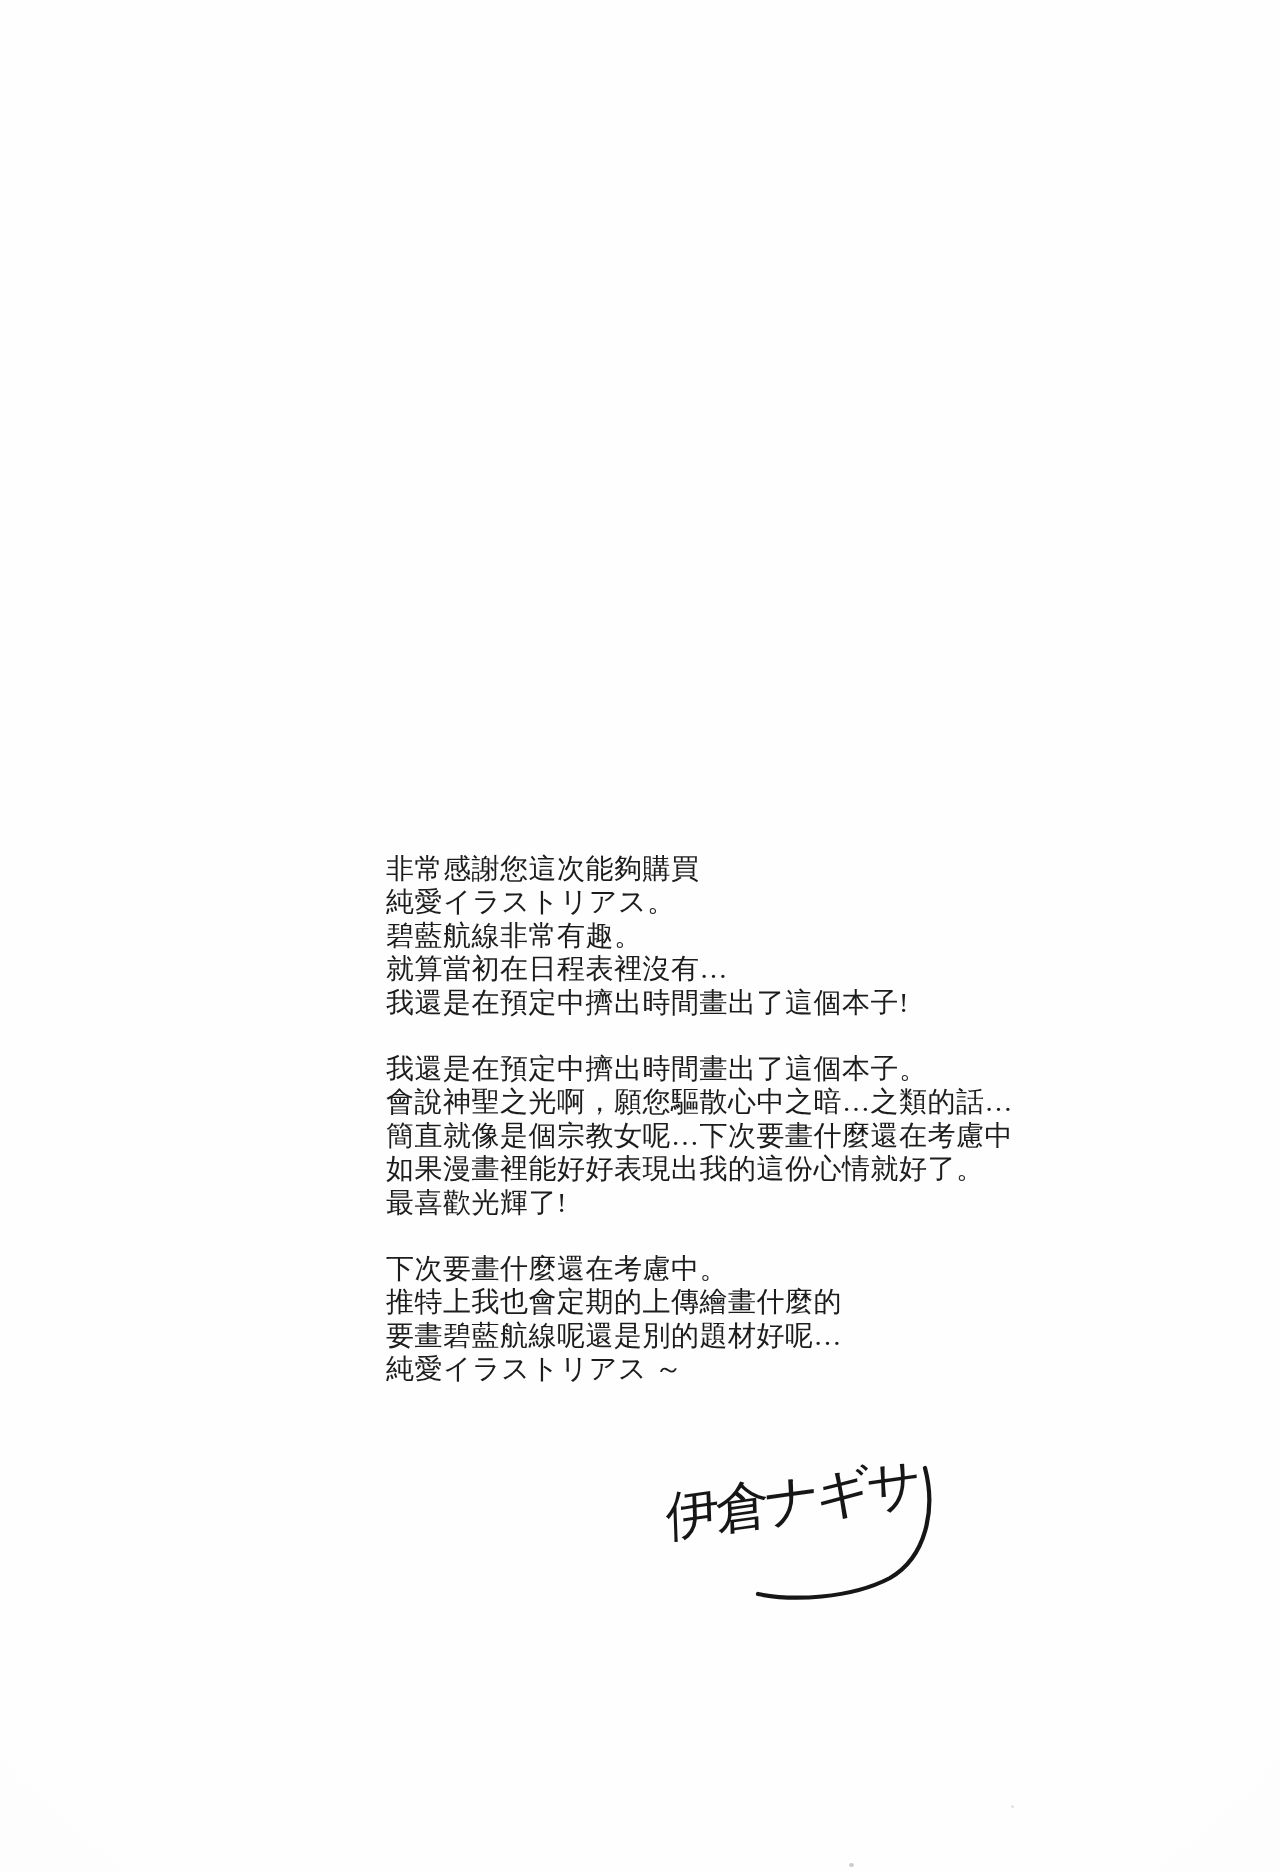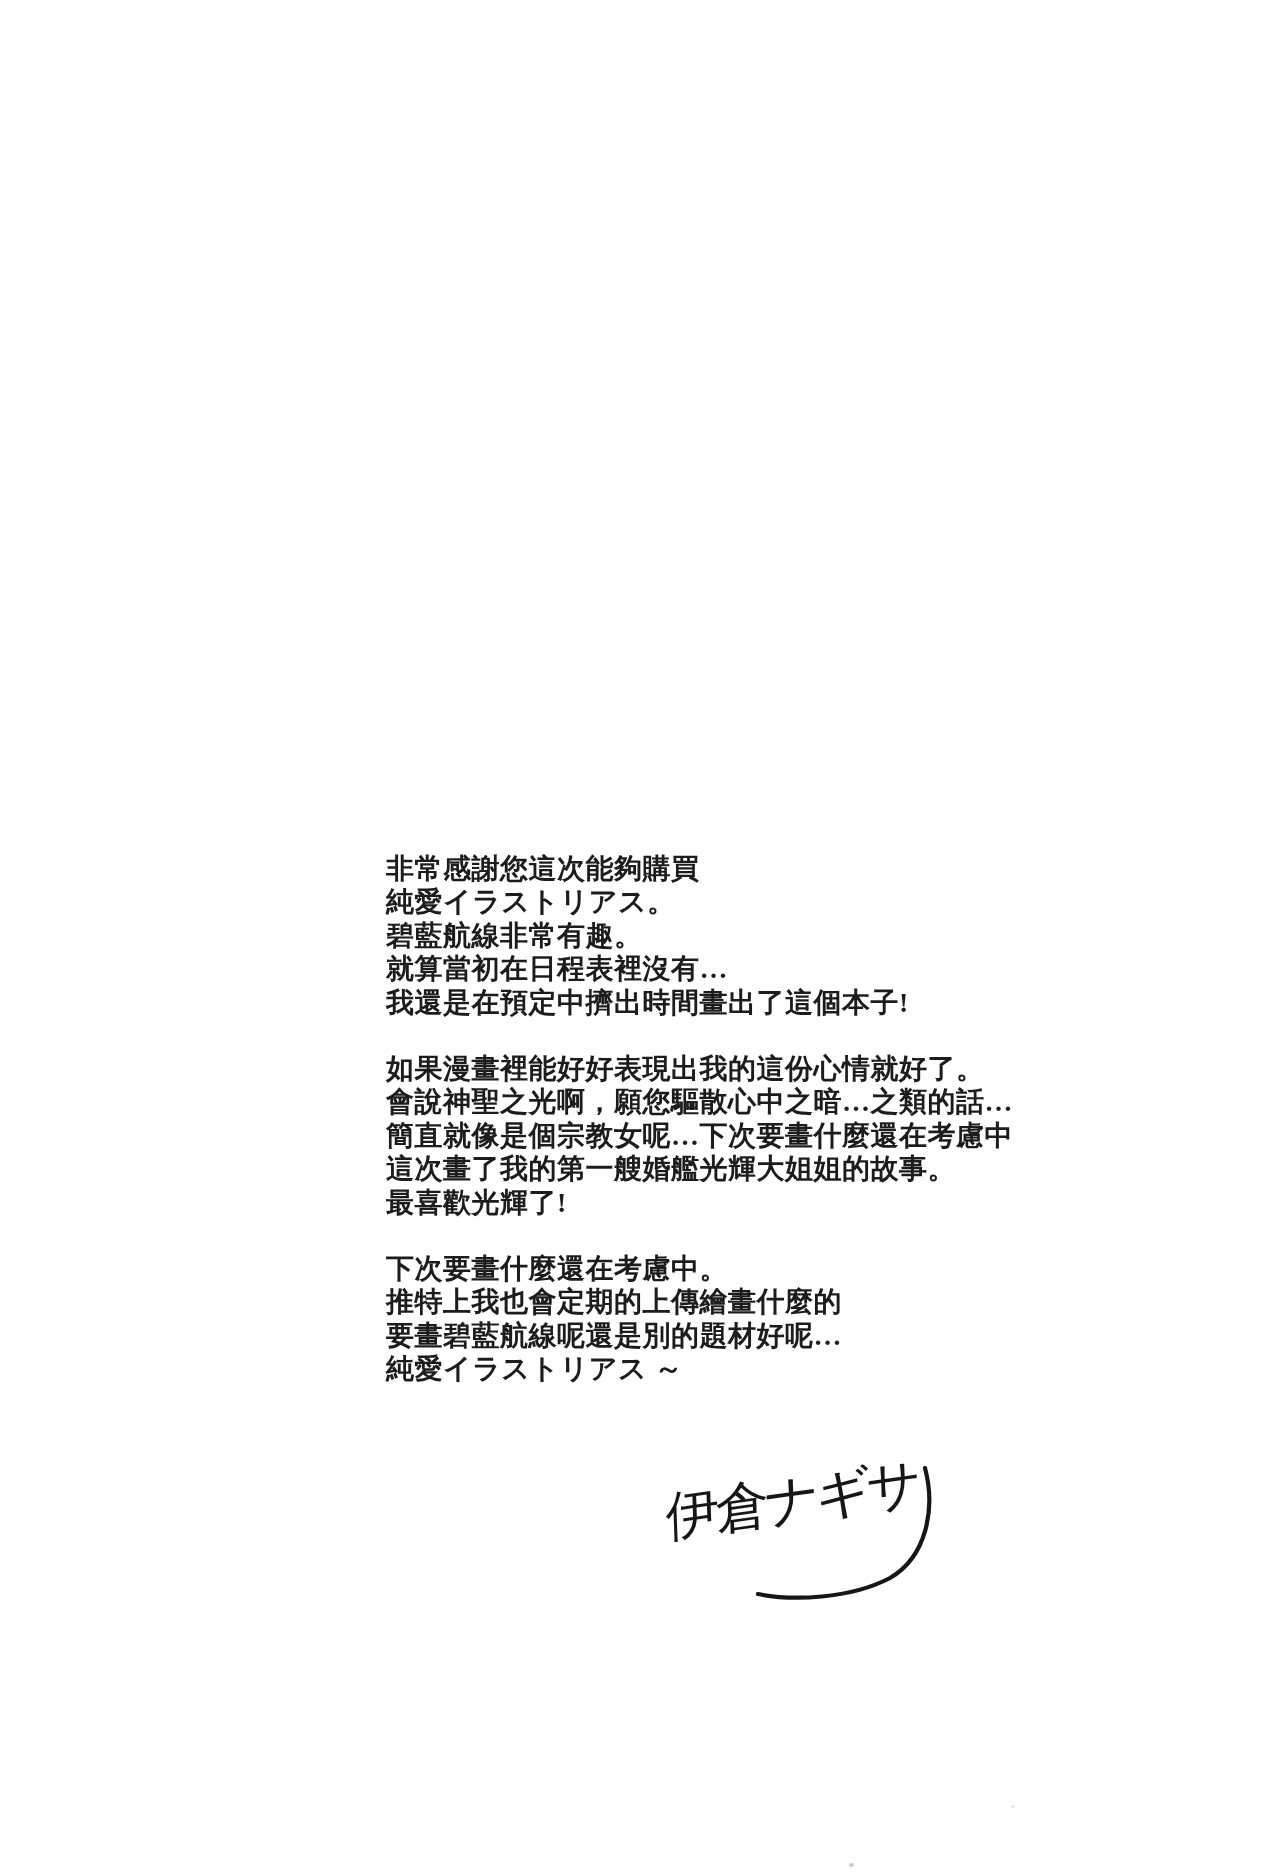--- a/index.html
+++ b/index.html
@@ -26,21 +26,20 @@
     top: 852px;
     width: 720px;
     color: #1c1c1c;
     font-size: 28px;
     line-height: 33.4px;
     letter-spacing: 0.5px;
   }
   .block {
     margin: 0 0 33px 0;
     padding: 0;
-    font-weight: bold;
   }
   .line {
     display: block;
     white-space: nowrap;
   }
   .signature {
     position: absolute;
     left: 630px;
     top: 1440px;
     width: 360px;
@@ -90,24 +89,24 @@
 
     <div class="block">
       <span class="line">非常感謝您這次能夠購買</span>
       <span class="line">純愛イラストリアス。</span>
       <span class="line">碧藍航線非常有趣。</span>
       <span class="line">就算當初在日程表裡沒有…</span>
       <span class="line">我還是在預定中擠出時間畫出了這個本子!</span>
     </div>
 
     <div class="block">
-      <span class="line">如果漫畫裡能好好表現出我的這份心情就好了。</span>
+      <span class="line">我還是在預定中擠出時間畫出了這個本子。</span>
       <span class="line">會說神聖之光啊，願您驅散心中之暗…之類的話…</span>
       <span class="line">簡直就像是個宗教女呢…下次要畫什麼還在考慮中</span>
-      <span class="line">這次畫了我的第一艘婚艦光輝大姐姐的故事。</span>
+      <span class="line">如果漫畫裡能好好表現出我的這份心情就好了。</span>
       <span class="line">最喜歡光輝了!</span>
     </div>
 
     <div class="block">
       <span class="line">下次要畫什麼還在考慮中。</span>
       <span class="line">推特上我也會定期的上傳繪畫什麼的</span>
       <span class="line">要畫碧藍航線呢還是別的題材好呢…</span>
       <span class="line">純愛イラストリアス ～</span>
     </div>
 

